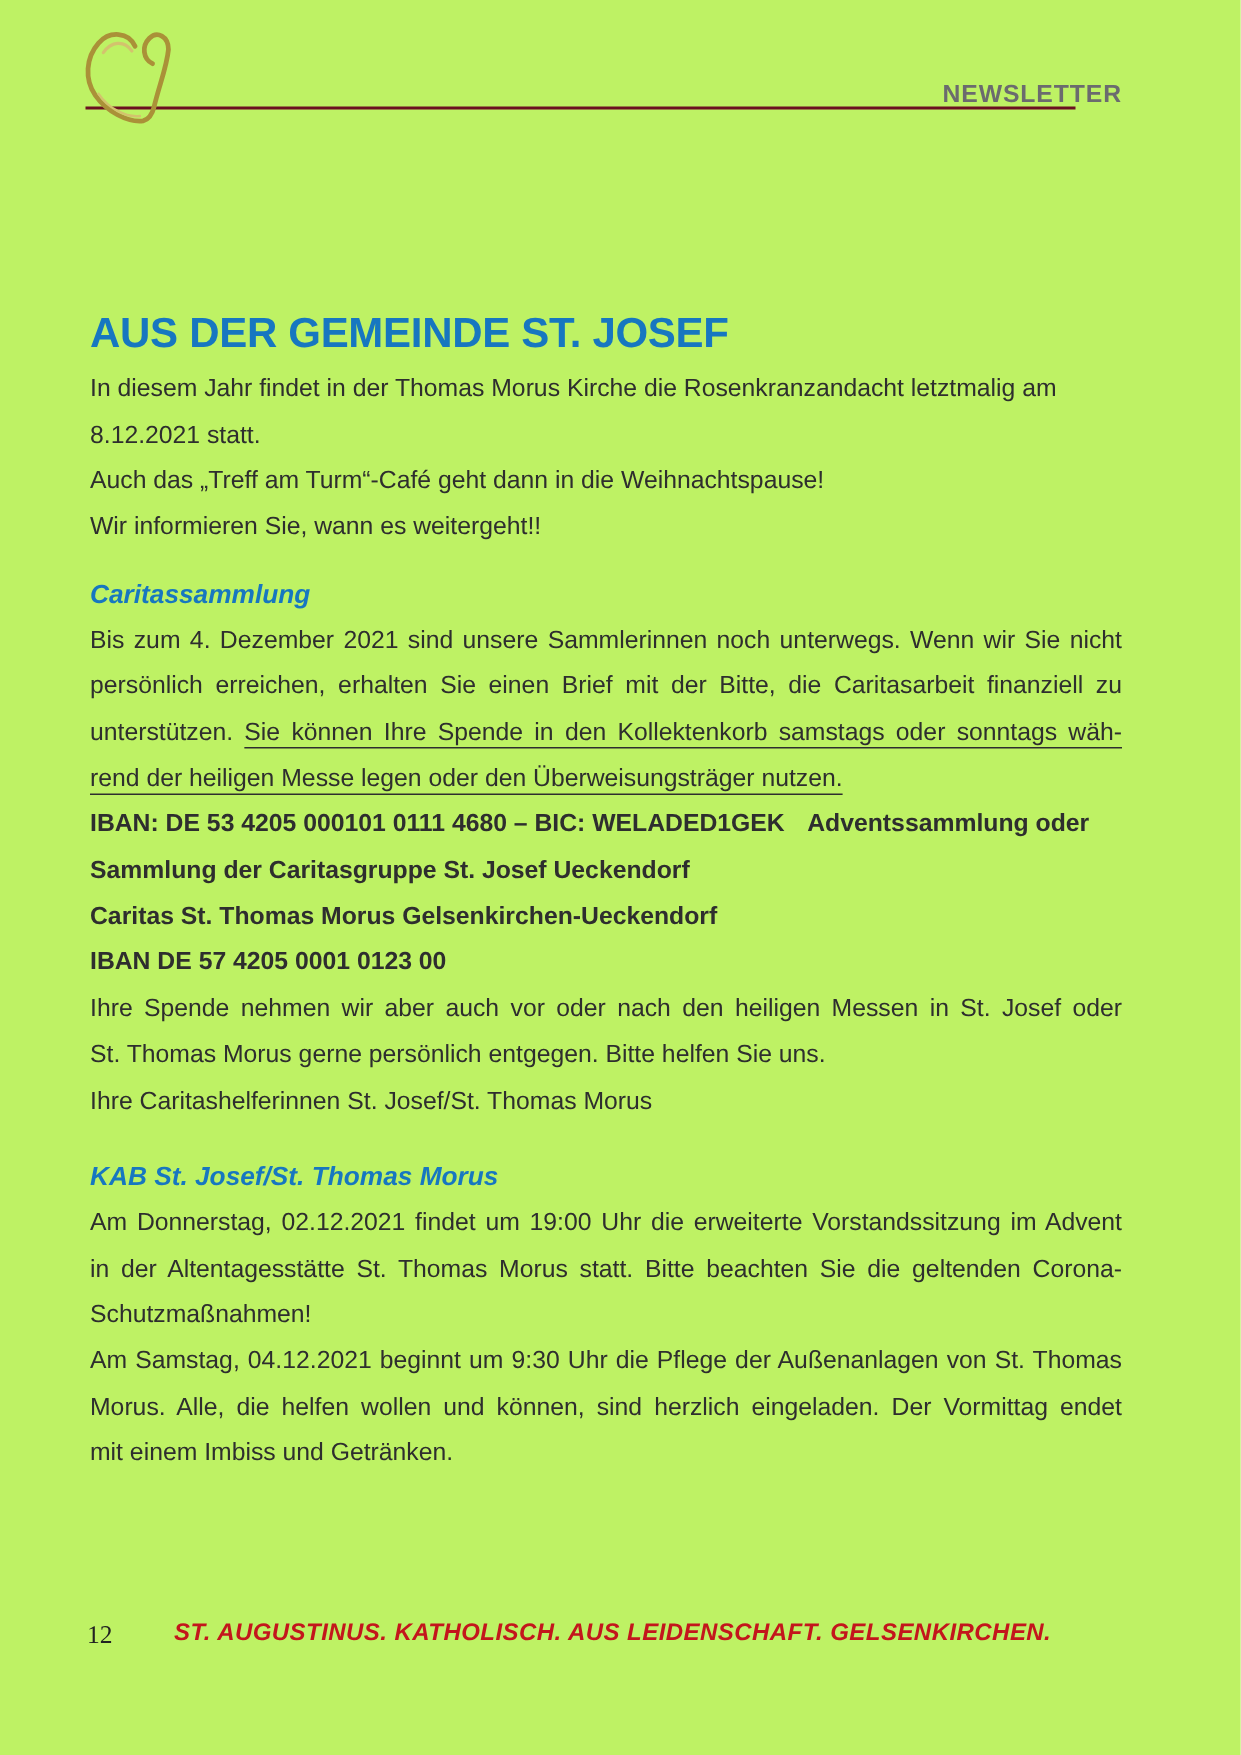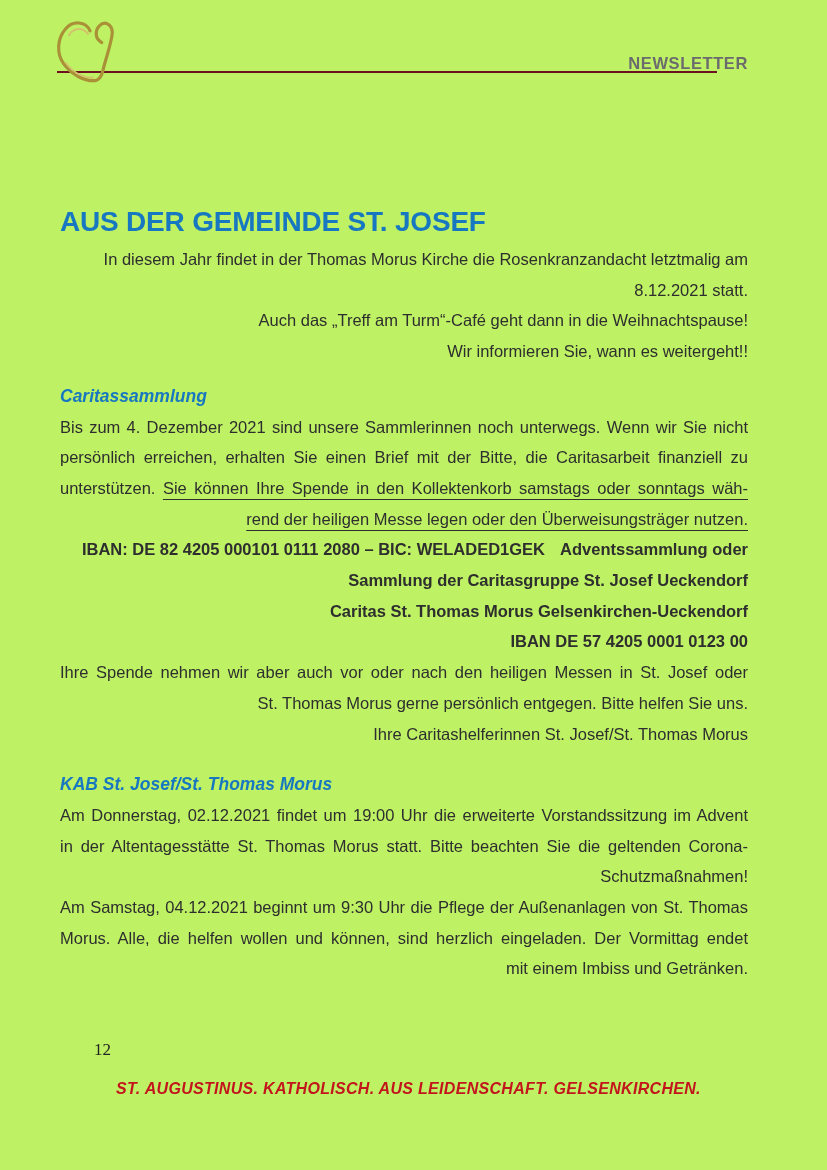--- a/index.html
+++ b/index.html
@@ -36,30 +36,30 @@
     font-size:28px;line-height:32px;font-weight:bold;color:var(--heading-blue);
     letter-spacing:-0.2px;margin:0 0 6px 0;
   }
   h2{
     font-size:17.5px;line-height:30.7px;font-weight:bold;color:var(--heading-blue);
     margin:0;
     font-style:italic;
   }
   .sect{margin-bottom:14px;}
   .kab-heading{margin-top:20px;}
-  .ln{text-align:right;}
+  .ln{text-align:left;}
   .just{text-align:justify;text-align-last:justify;}
   .bold{font-weight:bold;}
   .ul{text-decoration:underline;text-underline-offset:5px;text-decoration-thickness:1px;}
   .gap{margin-left:15px;}
 
   
   .page-number{
-    position:absolute;left:58px;top:1040px;
-    font-family:"Liberation Serif",serif;font-size:17px;color:#222222;margin-left:36px;
+    position:absolute;left:58px;top:1080px;
+    font-family:"Liberation Serif",serif;font-size:17px;color:#222222;
   }
   .slogan{
     position:absolute;left:116px;top:1080px;
     font-size:16px;font-weight:bold;color:var(--footer-red);letter-spacing:.3px;white-space:nowrap;font-style:italic;
   }
 </style>
 </head>
 <body>
 
 <div class="page">
@@ -84,21 +84,21 @@
 
     <h2>Caritassammlung</h2>
     <div>
       <div class="ln just">Bis zum 4. Dezember 2021 sind unsere Sammlerinnen noch unterwegs. Wenn wir Sie nicht</div>
       <div class="ln just">persönlich erreichen, erhalten Sie einen Brief mit der Bitte, die Caritasarbeit finanziell zu</div>
       <div class="ln just"><span>unterstützen. </span><span class="ul">Sie können Ihre Spende in den Kollektenkorb samstags oder sonntags wäh-</span></div>
       <div class="ln"><span class="ul">rend der heiligen Messe legen oder den Überweisungsträger nutzen.</span></div>
     </div>
 
     <div>
-      <div class="ln bold"><span>IBAN: DE 82 4205 000101 0111 2080 – BIC: WELADED1GEK</span><span class="gap">Adventssammlung oder</span></div>
+      <div class="ln bold"><span>IBAN: DE 53 4205 000101 0111 4680 – BIC: WELADED1GEK</span><span class="gap">Adventssammlung oder</span></div>
       <div class="ln bold">Sammlung der Caritasgruppe St. Josef Ueckendorf</div>
       <div class="ln bold">Caritas St. Thomas Morus Gelsenkirchen-Ueckendorf</div>
       <div class="ln bold">IBAN DE 57 4205 0001 0123 00</div>
       <div class="ln just">Ihre Spende nehmen wir aber auch vor oder nach den heiligen Messen in St. Josef oder</div>
       <div class="ln">St. Thomas Morus gerne persönlich entgegen. Bitte helfen Sie uns.</div>
       <div class="ln">Ihre Caritashelferinnen St. Josef/St. Thomas Morus</div>
     </div>
 
     <h2 class="kab-heading">KAB St. Josef/St. Thomas Morus</h2>
     <div>

